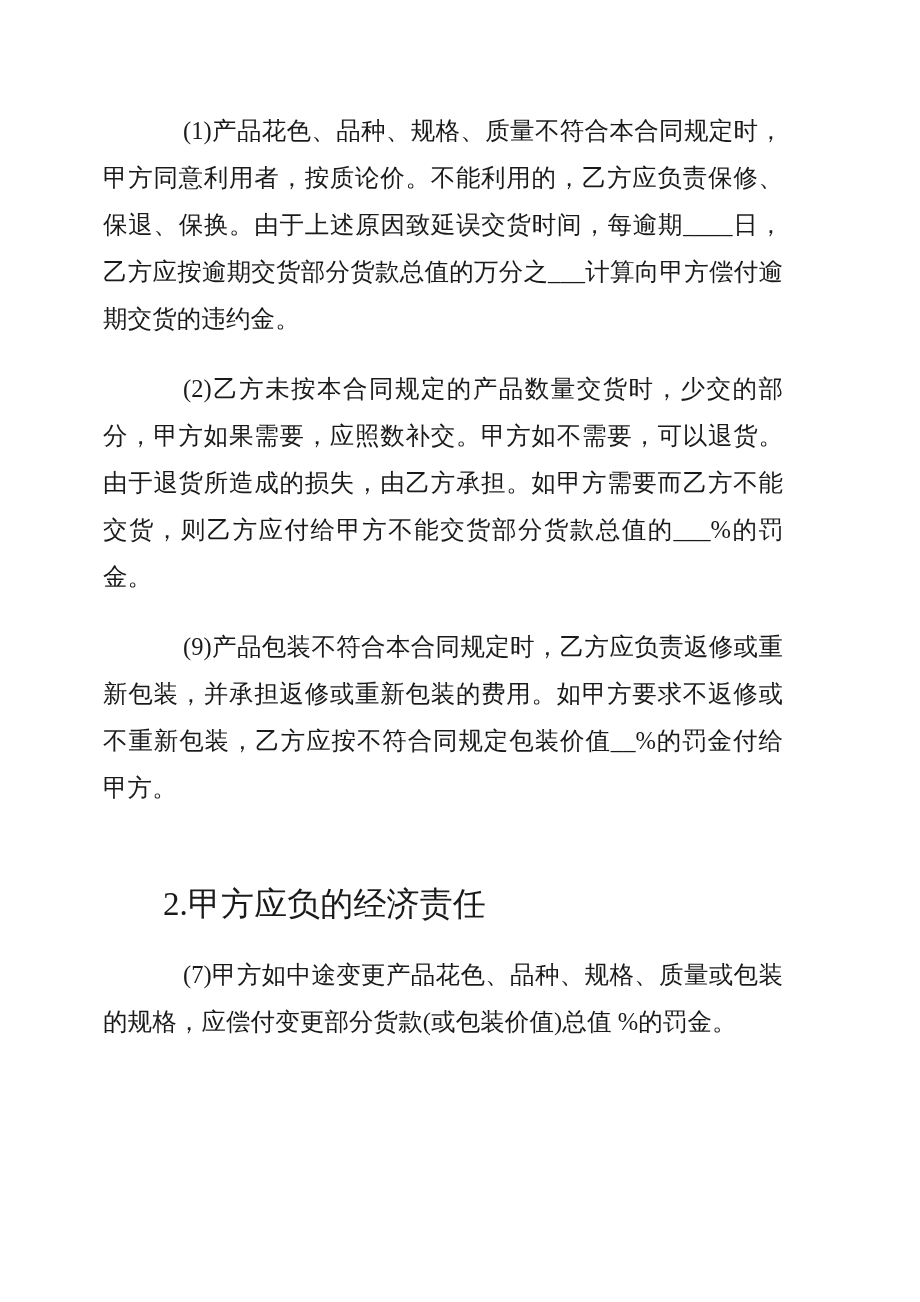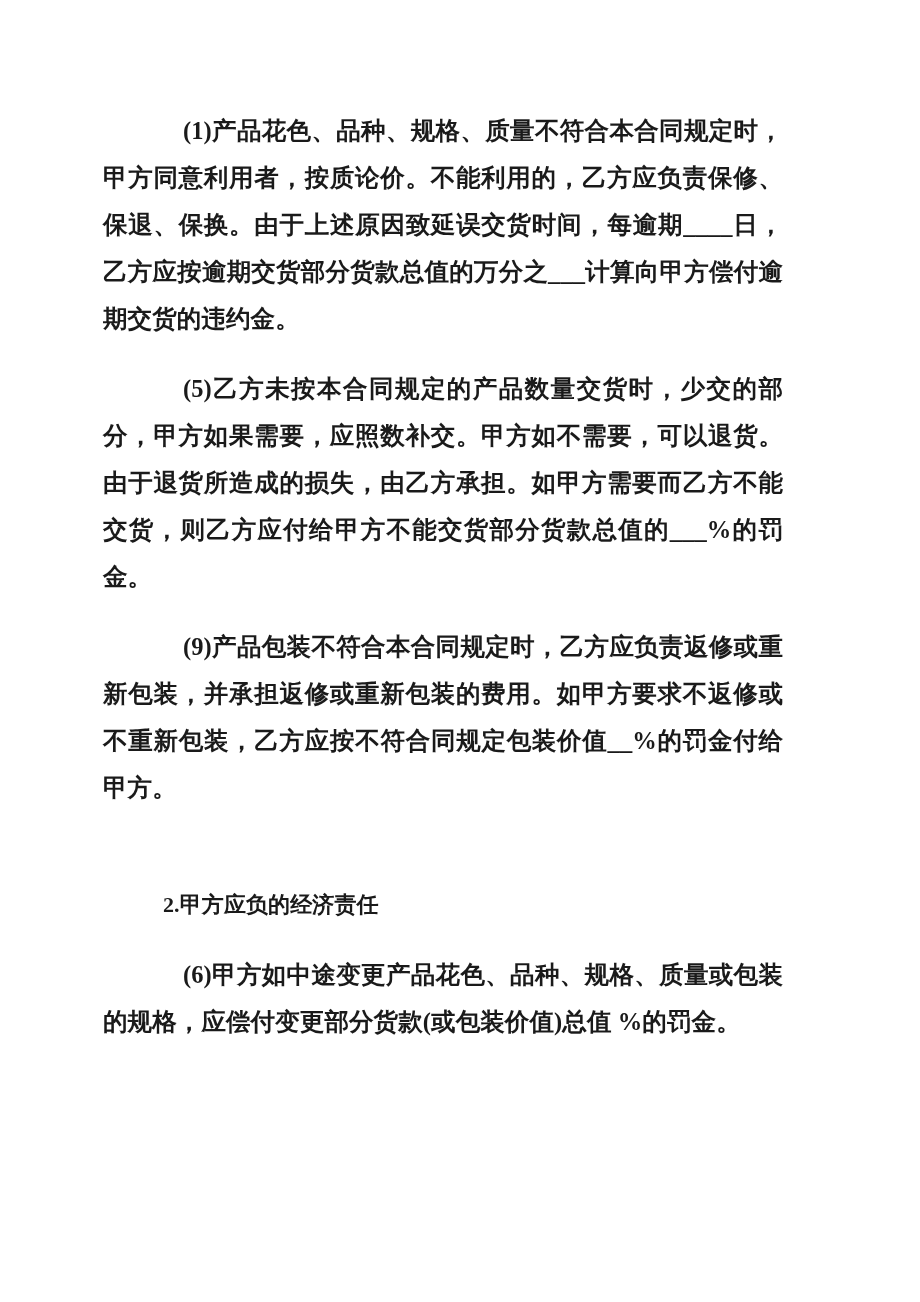--- a/index.html
+++ b/index.html
@@ -10,58 +10,57 @@
   .page {
     position: relative;
     width: 920px;
     height: 1302px;
     background: #ffffff;
     overflow: hidden;
     box-sizing: border-box;
     padding: 107px 137px 0 103px;
     font-family: "Liberation Serif", "DejaVu Serif", serif;
     color: #1a1a1a;
-    font-weight: bold;
   }
   .doc-body {
     width: 680px;
   }
   .para {
     margin: 0 0 23px 0;
     font-size: 24.5px;
     line-height: 47px;
     text-align: justify;
     text-indent: 80px;
     letter-spacing: 0.1px;
     word-break: normal;
     overflow-wrap: break-word;
   }
   .para.gap-after {
     margin-bottom: 70px; 
   }
   .heading {
     margin: 0 0 23px 0;
-    font-size: 22px;
+    font-size: 33px;
     line-height: 47px;
     text-align: left;
     text-indent: 60px;
     letter-spacing: 0.1px;
   }
 </style>
 </head>
 <body>
 
 <div class="page">
   <div class="doc-body">
 
     <p class="para">(1)产品花色、品种、规格、质量不符合本合同规定时，甲方同意利用者，按质论价。不能利用的，乙方应负责保修、保退、保换。由于上述原因致延误交货时间，每逾期____日，乙方应按逾期交货部分货款总值的万分之___计算向甲方偿付逾期交货的违约金。</p>
 
-    <p class="para">(5)乙方未按本合同规定的产品数量交货时，少交的部分，甲方如果需要，应照数补交。甲方如不需要，可以退货。由于退货所造成的损失，由乙方承担。如甲方需要而乙方不能交货，则乙方应付给甲方不能交货部分货款总值的___%的罚金。</p>
+    <p class="para">(2)乙方未按本合同规定的产品数量交货时，少交的部分，甲方如果需要，应照数补交。甲方如不需要，可以退货。由于退货所造成的损失，由乙方承担。如甲方需要而乙方不能交货，则乙方应付给甲方不能交货部分货款总值的___%的罚金。</p>
 
     <p class="para gap-after">(9)产品包装不符合本合同规定时，乙方应负责返修或重新包装，并承担返修或重新包装的费用。如甲方要求不返修或不重新包装，乙方应按不符合同规定包装价值__%的罚金付给甲方。</p>
 
 
     <p class="heading">2.甲方应负的经济责任</p>
 
-    <p class="para">(6)甲方如中途变更产品花色、品种、规格、质量或包装的规格，应偿付变更部分货款(或包装价值)总值 %的罚金。</p>
+    <p class="para">(7)甲方如中途变更产品花色、品种、规格、质量或包装的规格，应偿付变更部分货款(或包装价值)总值 %的罚金。</p>
 
   </div>
 </div>
 
 </body></html>

